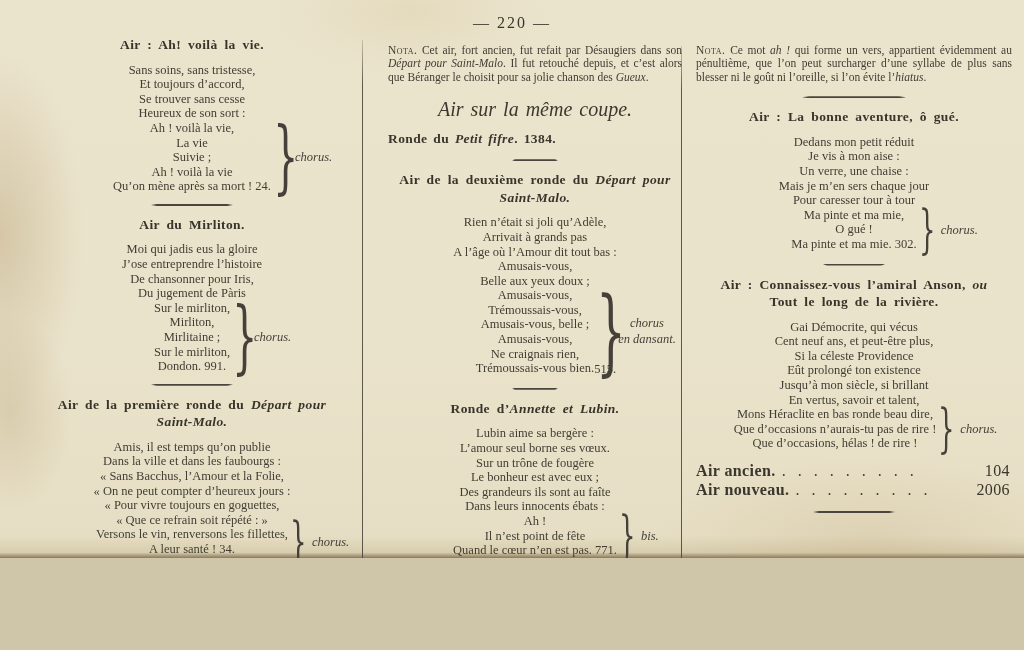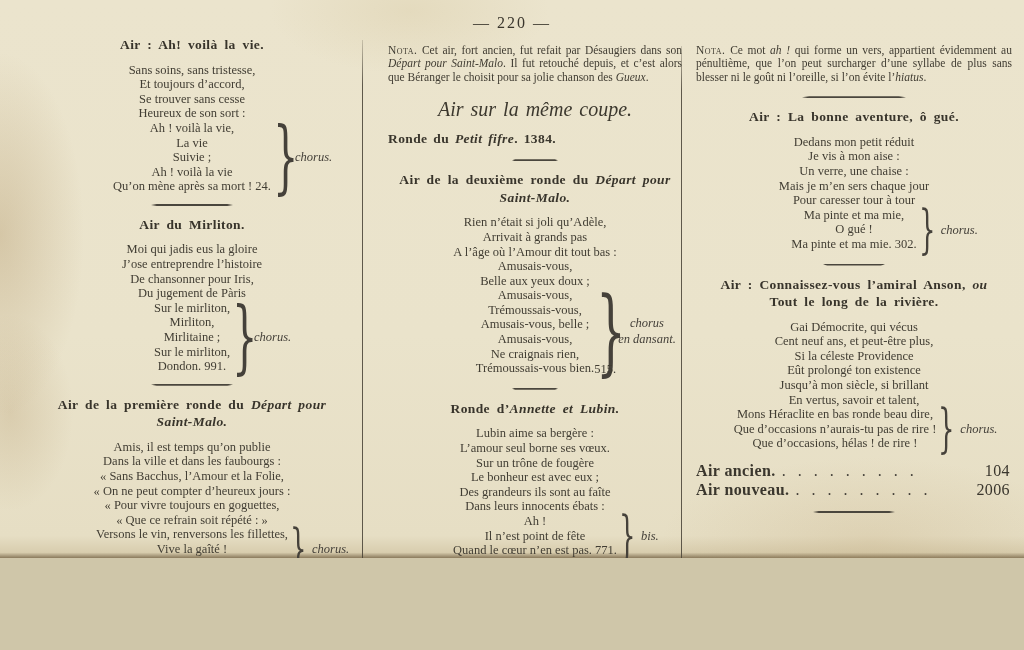--- a/index.html
+++ b/index.html
@@ -130,21 +130,20 @@
           <div class="pline">Amis, il est temps qu’on publie</div>
           <div class="pline">Dans la ville et dans les faubourgs :</div>
           <div class="pline">« Sans Bacchus, l’Amour et la Folie,</div>
           <div class="pline">« On ne peut compter d’heureux jours :</div>
           <div class="pline">« Pour vivre toujours en goguettes,</div>
           <div class="pline">« Que ce refrain soit répété : »</div>
         </div>
       <div class="chorus-group">
         <div class="chorus-lines">
             <div class="pline">Versons le vin, renversons les fillettes,</div>
-            <div class="pline">Vive la gaîté !</div>
             <div class="pline">A leur santé !  34.</div>
           </div>
         <span class="brace b3">}</span>
         <span class="chorus-label"><span class="it">chorus.</span></span>
       </div>
     </div>
   </div>
 
   <div class="col col2">
 

